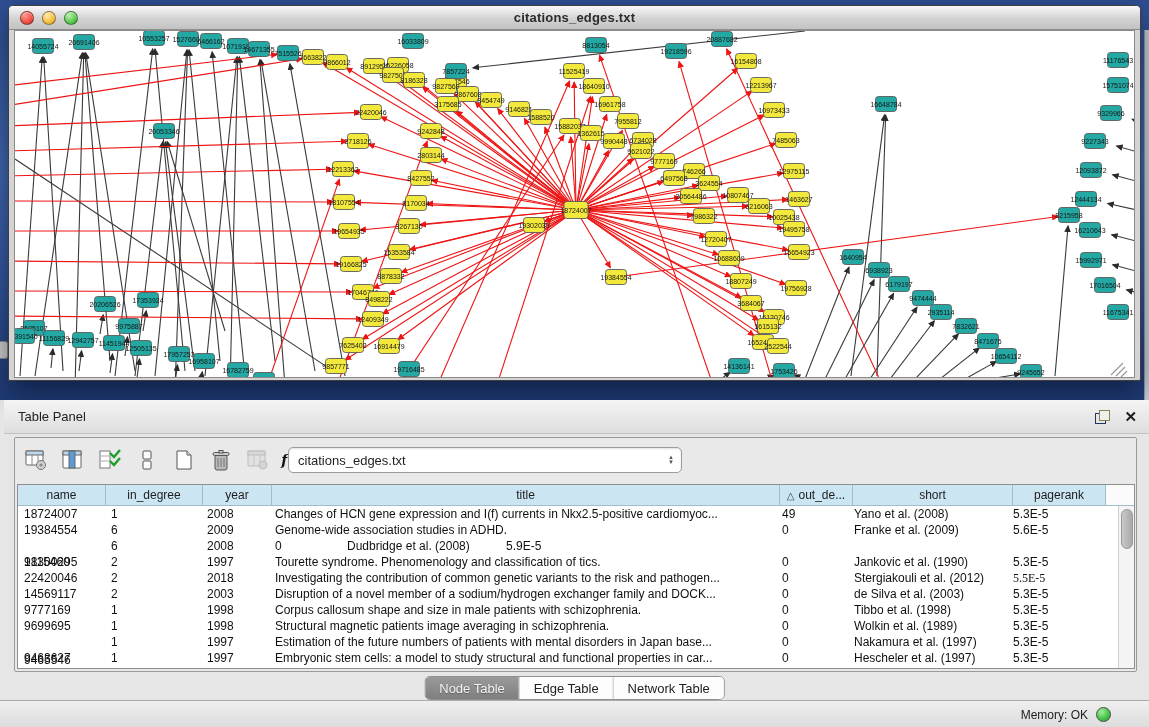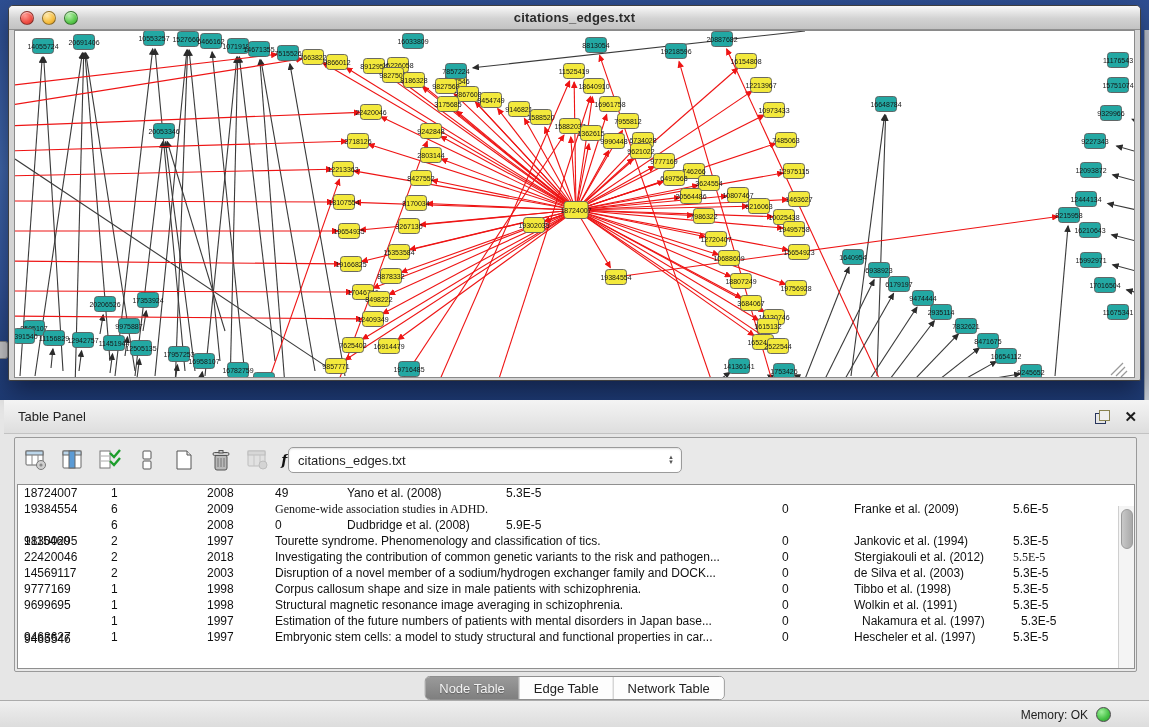--- a/index.html
+++ b/index.html
@@ -818,53 +818,64 @@
     </div>
   <div class="combo">
     <span class="combo-text">citations_edges.txt</span>
     <span class="combo-arrows">
         <span>▲</span>
         <span>▼</span>
       </span>
   </div>
 
   <div class="table-wrap">
+    <div class="thead" id="thead">
+        <div class="th" style="width: 87px;">name</div>
+        <div class="th" style="width: 96px;">in_degree</div>
+        <div class="th" style="width: 68px;">year</div>
+        <div class="th" style="width: 507px;">title</div>
+        <div class="th" style="width: 72px;"><span class="sort">△</span>out_de...</div>
+        <div class="th" style="width: 159px;">short</div>
+        <div class="th" style="width: 92px;">pagerank</div>
+        <div class="th-fill"></div>
+      </div>
     <div class="tbody" id="tbody">
         <div class="tr">
           <div class="td" style="width: 87px;">18724007</div>
           <div class="td" style="width: 96px;">1</div>
           <div class="td" style="width: 68px;">2008</div>
+          <div class="td" style="width: 507px;">Changes of HCN gene expression and I(f) currents in Nkx2.5-positive cardiomyoc...</div>
           <div class="td" style="width: 72px;">49</div>
           <div class="td" style="width: 159px;">Yano et al. (2008)</div>
           <div class="td" style="width: 92px;">5.3E-5</div>
         </div>
         <div class="tr">
           <div class="td" style="width: 87px;">19384554</div>
           <div class="td" style="width: 96px;">6</div>
           <div class="td" style="width: 68px;">2009</div>
-          <div class="td" style="width: 507px; font-family: Liberation Serif, serif;">Genome-wide association studies in ADHD.</div>
+          <div class="td" style="width: 507px;">Genome-wide association studies in ADHD.</div>
           <div class="td" style="width: 72px;">0</div>
           <div class="td" style="width: 159px;">Franke et al. (2009)</div>
           <div class="td" style="width: 92px;">5.6E-5</div>
         </div>
         <div class="tr">
           <div class="td" style="width: 87px; margin-top: 32px;">18300295</div>
           <div class="td" style="width: 96px;">6</div>
           <div class="td" style="width: 68px;">2008</div>
           <div class="td" style="width: 72px;">0</div>
           <div class="td" style="width: 159px;">Dudbridge et al. (2008)</div>
           <div class="td" style="width: 92px;">5.9E-5</div>
         </div>
         <div class="tr">
           <div class="td" style="width: 87px;">9115460</div>
           <div class="td" style="width: 96px;">2</div>
           <div class="td" style="width: 68px;">1997</div>
           <div class="td" style="width: 507px;">Tourette syndrome. Phenomenology and classification of tics.</div>
           <div class="td" style="width: 72px;">0</div>
-          <div class="td" style="width: 159px;">Jankovic et al. (1994)</div>
+          <div class="td" style="width: 159px;">Jankovic et al. (1990)</div>
           <div class="td" style="width: 92px;">5.3E-5</div>
         </div>
         <div class="tr">
           <div class="td" style="width: 87px;">22420046</div>
           <div class="td" style="width: 96px;">2</div>
           <div class="td" style="width: 68px;">2018</div>
           <div class="td" style="width: 507px;">Investigating the contribution of common genetic variants to the risk and pathogen...</div>
           <div class="td" style="width: 72px;">0</div>
           <div class="td" style="width: 159px;">Stergiakouli et al. (2012)</div>
           <div class="td" style="width: 92px; font-family: Liberation Serif, serif;">5.5E-5</div>
@@ -884,32 +895,32 @@
           <div class="td" style="width: 68px;">1998</div>
           <div class="td" style="width: 507px;">Corpus callosum shape and size in male patients with schizophrenia.</div>
           <div class="td" style="width: 72px;">0</div>
           <div class="td" style="width: 159px;">Tibbo et al. (1998)</div>
           <div class="td" style="width: 92px;">5.3E-5</div>
         </div>
         <div class="tr">
           <div class="td" style="width: 87px;">9699695</div>
           <div class="td" style="width: 96px;">1</div>
           <div class="td" style="width: 68px;">1998</div>
-          <div class="td" style="width: 507px;">Structural magnetic resonance image averaging in schizophrenia.</div>
+          <div class="td" style="width: 507px;">Structural magnetic patients image averaging in schizophrenia.</div>
           <div class="td" style="width: 72px;">0</div>
-          <div class="td" style="width: 159px;">Wolkin et al. (1991)</div>
+          <div class="td" style="width: 159px;">Wolkin et al. (1989)</div>
           <div class="td" style="width: 92px;">5.3E-5</div>
         </div>
         <div class="tr">
           <div class="td" style="width: 87px; margin-top: 36px;">9465546</div>
           <div class="td" style="width: 96px;">1</div>
           <div class="td" style="width: 68px;">1997</div>
           <div class="td" style="width: 507px;">Estimation of the future numbers of patients with mental disorders in Japan base...</div>
           <div class="td" style="width: 72px;">0</div>
-          <div class="td" style="width: 159px; margin-left: 8px;">Nakamura et al. (1997)</div>
+          <div class="td" style="width: 159px;">Nakamura et al. (1997)</div>
           <div class="td" style="width: 92px;">5.3E-5</div>
         </div>
         <div class="tr">
           <div class="td" style="width: 87px;">9463627</div>
           <div class="td" style="width: 96px;">1</div>
           <div class="td" style="width: 68px;">1997</div>
           <div class="td" style="width: 507px;">Embryonic stem cells: a model to study structural and functional properties in car...</div>
           <div class="td" style="width: 72px;">0</div>
           <div class="td" style="width: 159px;">Hescheler et al. (1997)</div>
           <div class="td" style="width: 92px;">5.3E-5</div>

